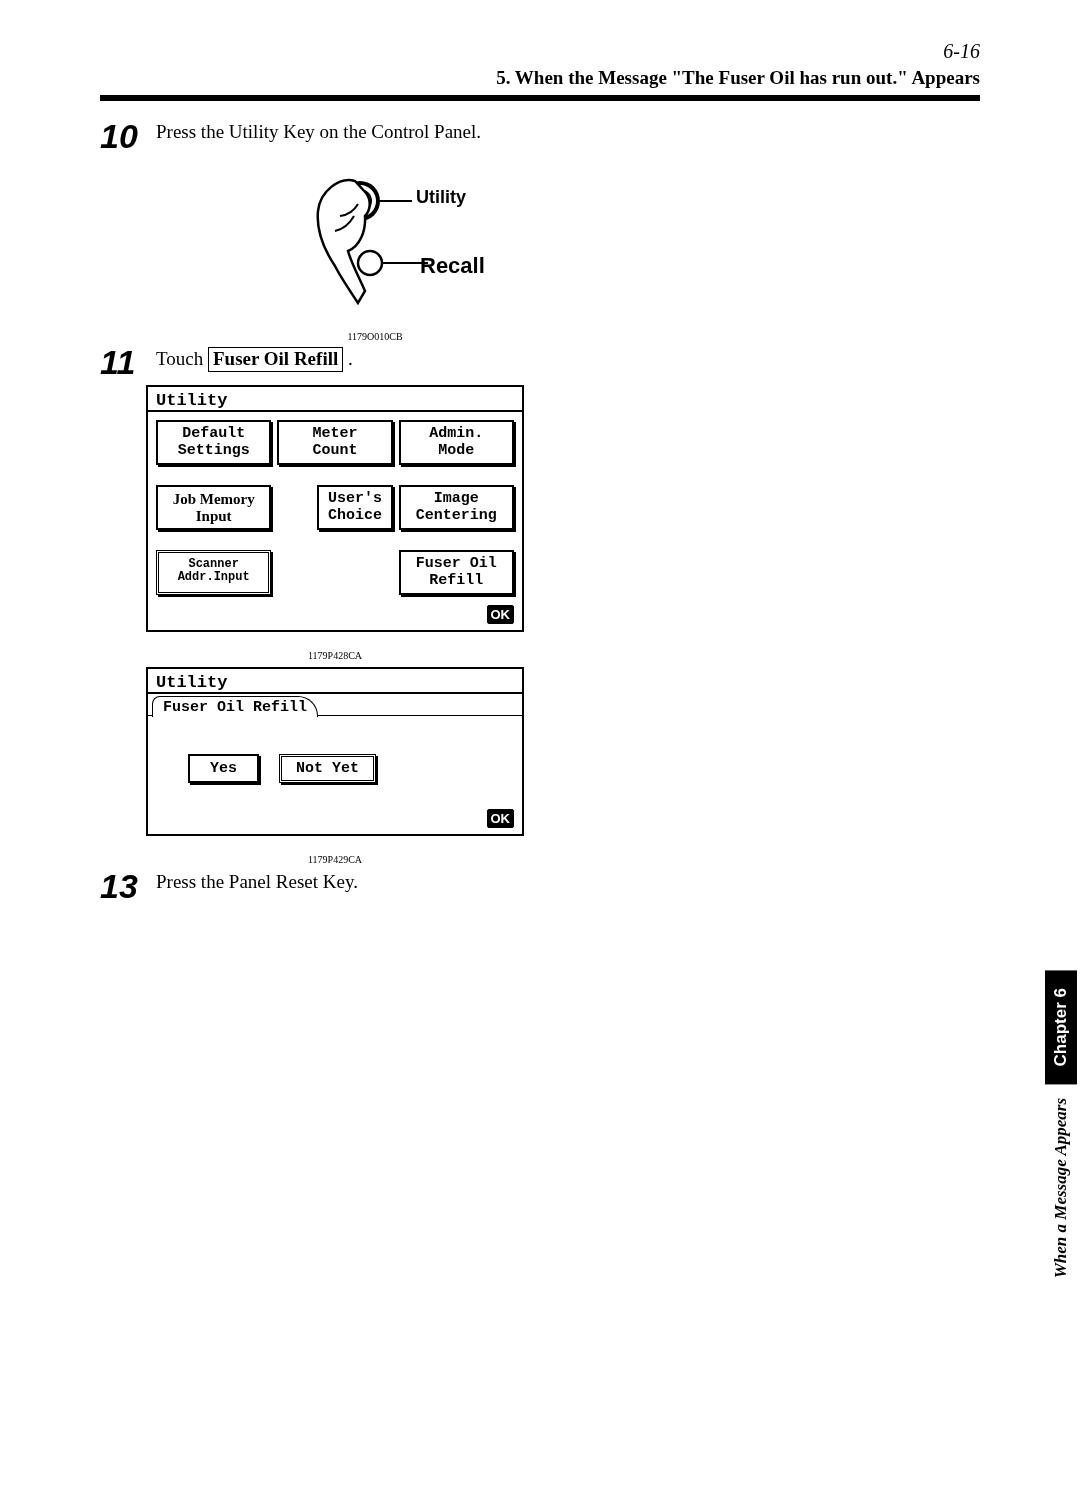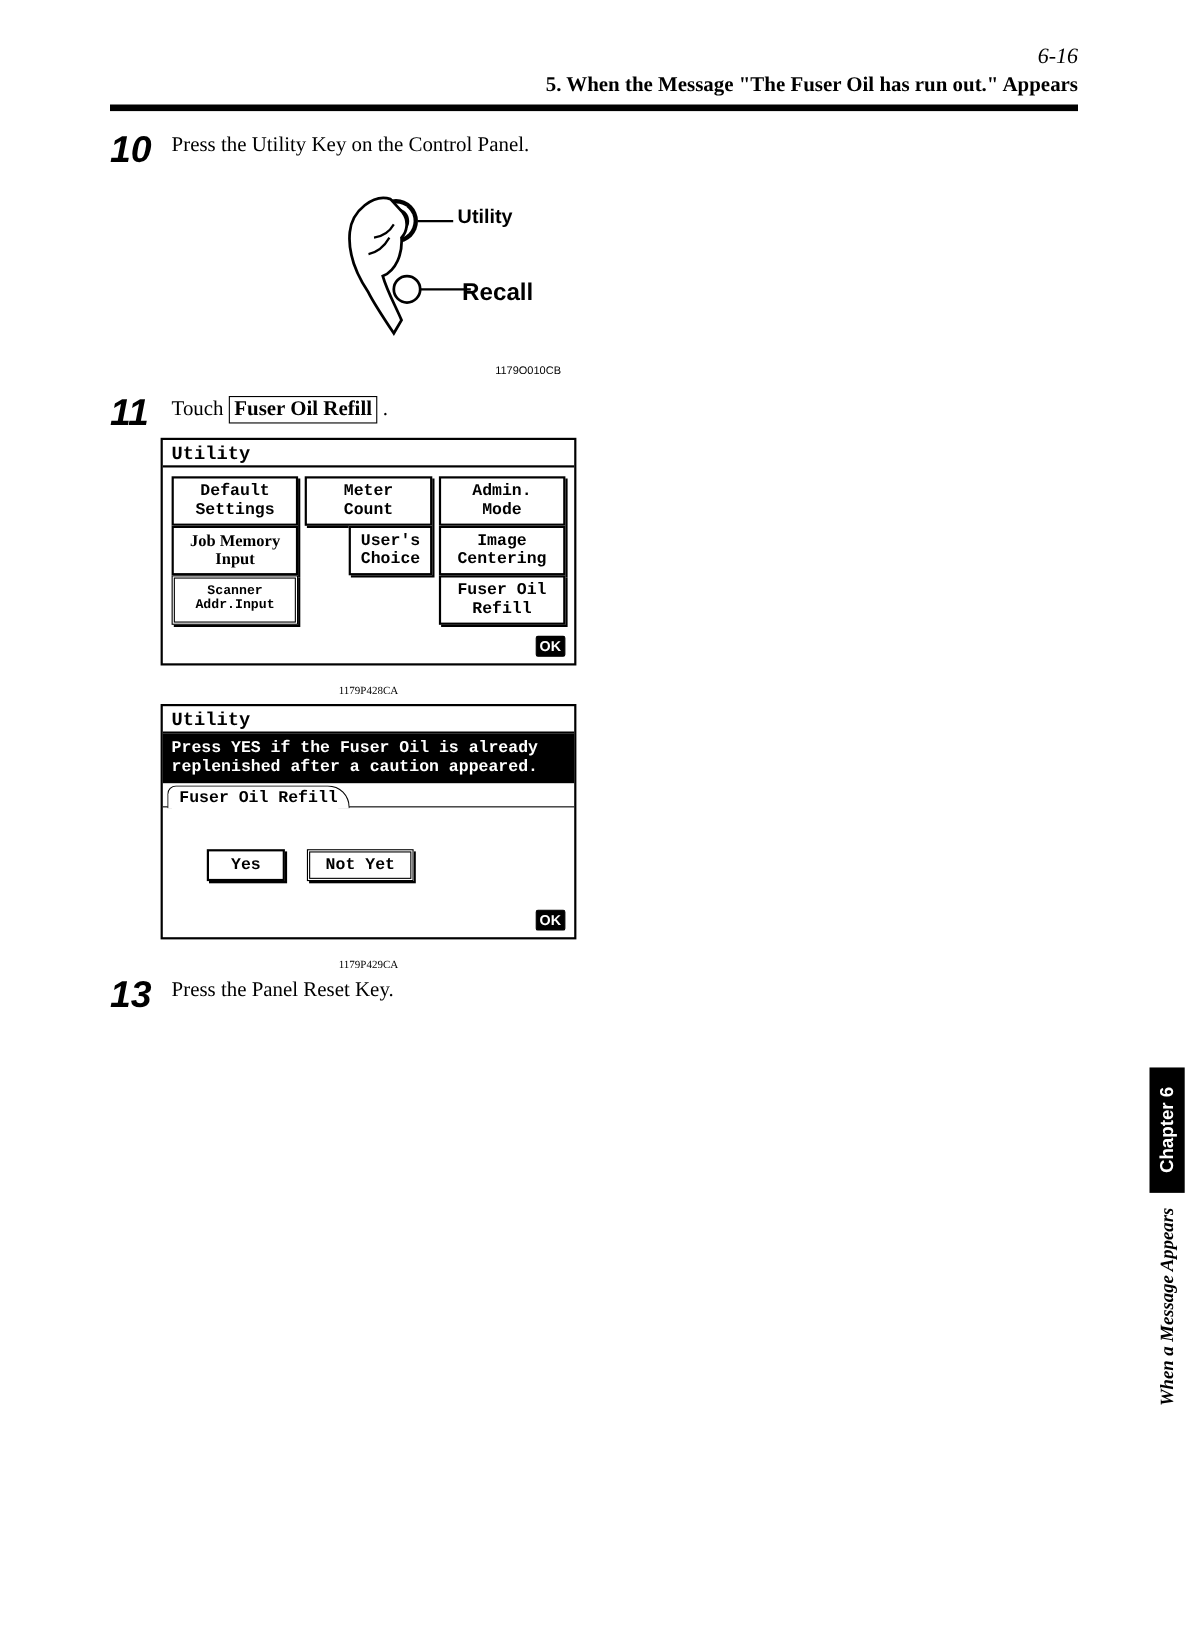--- a/index.html
+++ b/index.html
@@ -61,25 +61,25 @@
   }
   
   .illus-wrap {
     margin-left: 140px;
     margin-top: 18px;
     margin-bottom: 6px;
     width: 270px;
     position: relative;
   }
   .illus-code {
-    font-family: Liberation Sans, sans-serif;
+    font-family: Liberation Serif, serif;
     font-size: 10px;
-    text-align: right;
+    text-align: center;
     width: 270px;
-    margin-bottom: 15px;
+    margin-bottom: 3px;
   }
   
   .lcd-wrap {
     margin-left: 46px;
     margin-top: 6px;
     width: 378px;
   }
   .lcd-panel {
     border: 2px solid #000;
     background: #fff;
@@ -99,21 +99,21 @@
     font-size: 15px;
     padding: 6px 8px 14px 8px;
     line-height: 1.1;
   }
   .lcd-body {
     padding: 8px 8px 6px 8px;
   }
   .fn-grid {
     display: grid;
     grid-template-columns: 1fr 1fr 1fr;
-    gap: 0 6px;
+    gap: 20px 6px;
   }
   .fn-btn {
     border: 2px solid #000;
     text-align: center;
     font-size: 15px;
     padding: 4px 2px;
     line-height: 1.1;
     box-shadow: 2px 2px 0 #000;
     background: #fff;
   }
@@ -297,22 +297,20 @@
         </div>
       </div>
     </div>
     <div class="lcd-code">1179P428CA</div>
   </div>
 
 
   <div class="lcd-wrap">
     <div class="lcd-panel">
       <div class="lcd-title">Utility</div>
-      <div class="lcd-black-bar" style="white-space:pre-line;padding-bottom:6px;">Press YES if the Fuser Oil is already
-replenished after a caution appeared.</div>
       <div>
         <span class="tab-label">Fuser Oil Refill</span>
         <div class="yn-row">
           <div class="yn-btn">Yes</div>
           <div class="yn-btn-dbl">Not Yet</div>
         </div>
         <div class="ok-row" style="padding:0 8px 6px 0;">
           <span class="ok-btn">OK</span>
         </div>
       </div>

